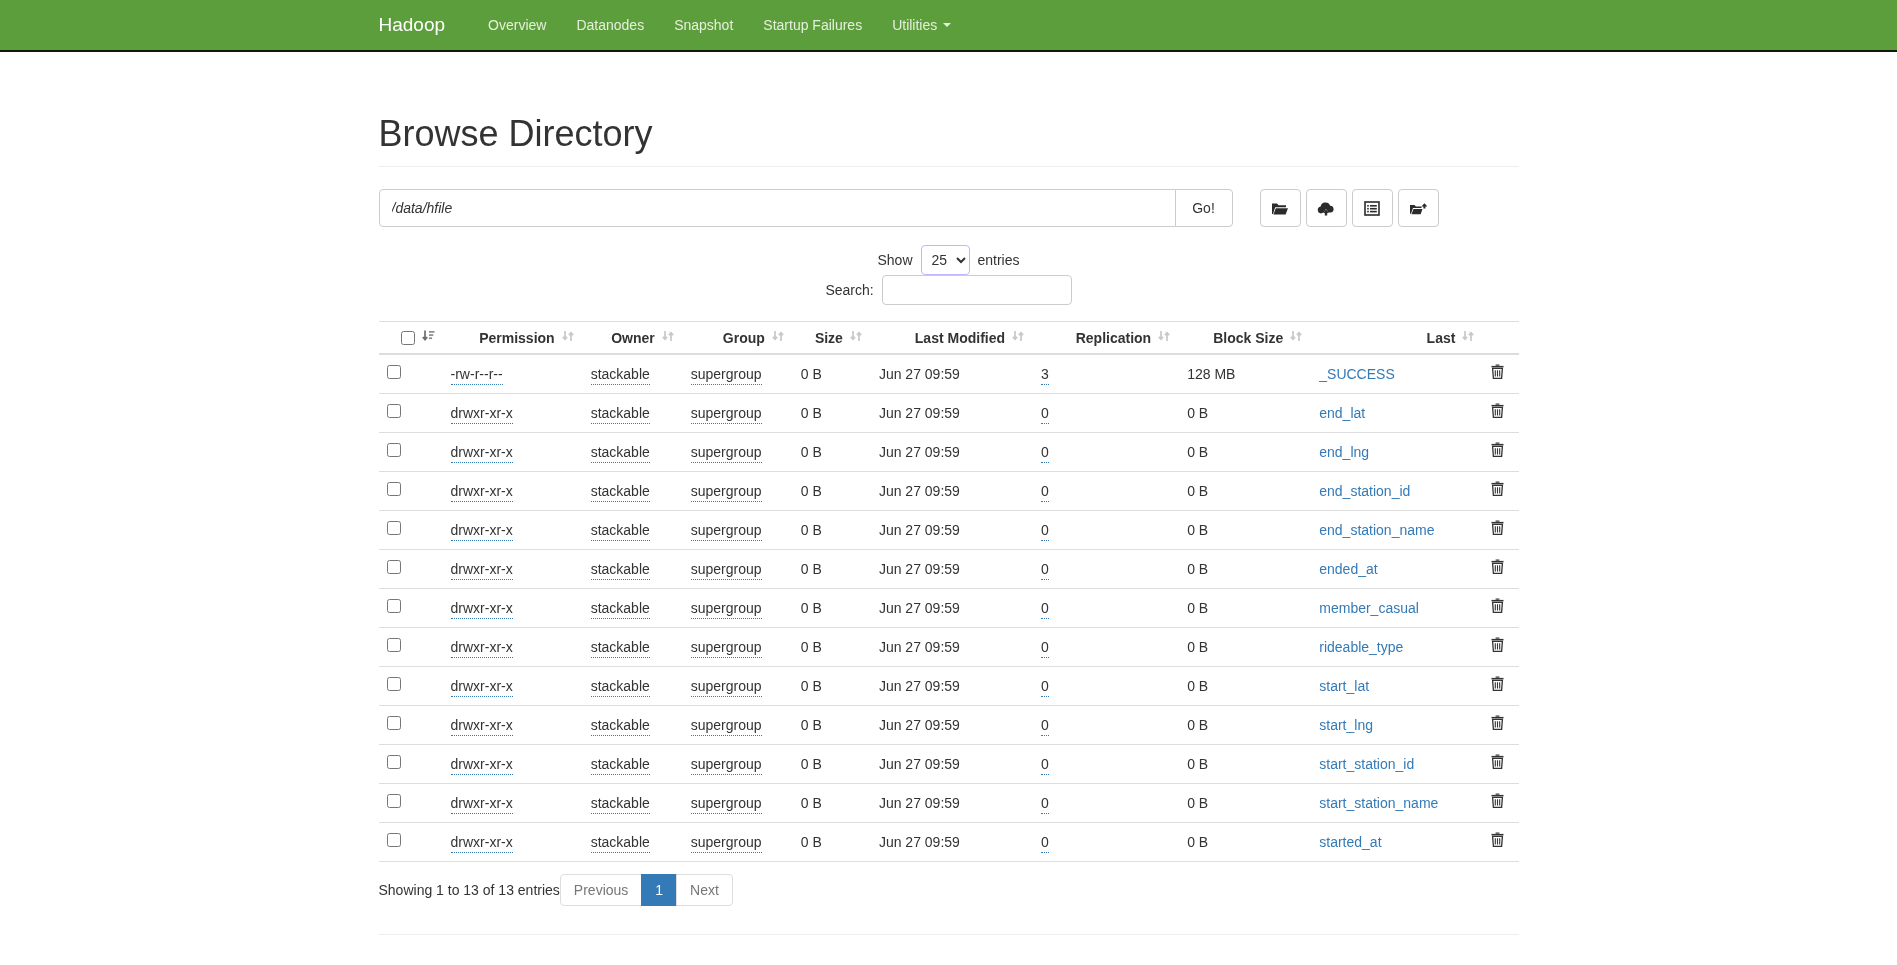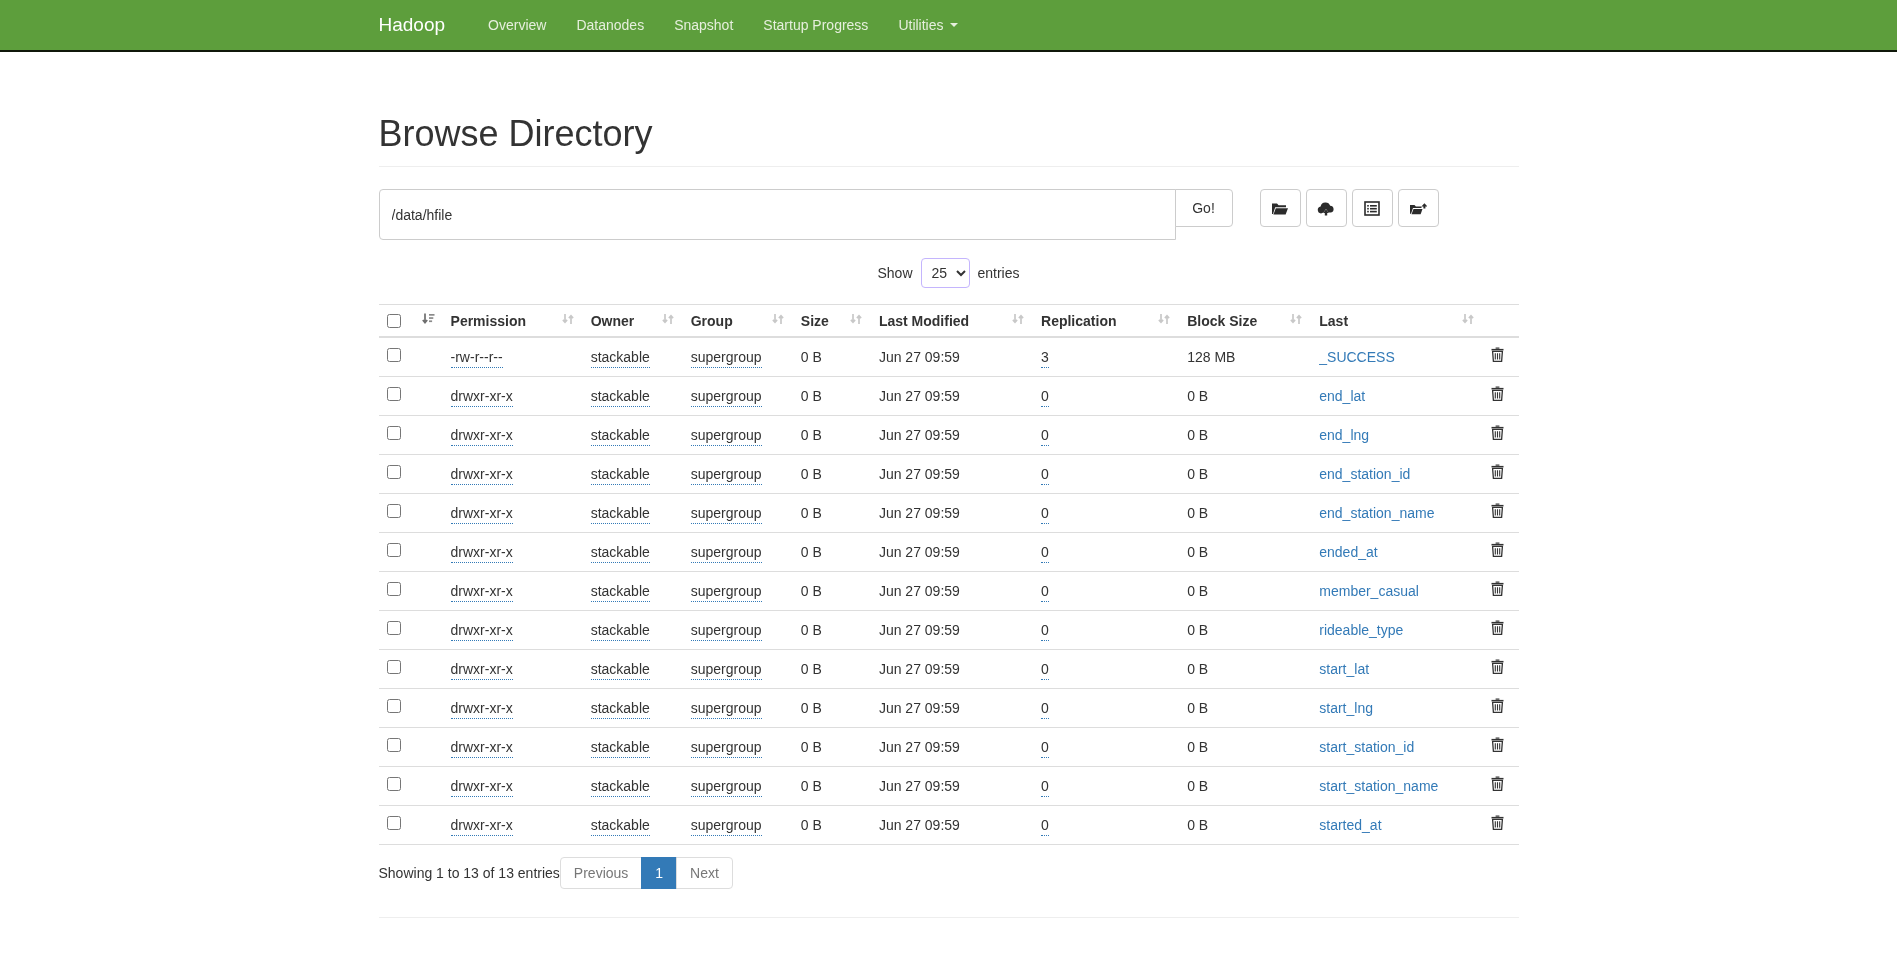--- a/index.html
+++ b/index.html
@@ -46,23 +46,23 @@
   h1.page-title {
     font-size:36px; font-weight:500; color:#333;
     margin:62px 0 0 0; padding:0 0 12px 0; line-height:40px;
     border-bottom:1px solid #eee;
   }
 
   
   .toolbar-row { margin-top:22px; display:flex; align-items:flex-start; }
   .path-group { display:flex; width:854px; }
   .path-input {
-    flex:1; height:51px; padding:6px 12px;
+    flex:1; height:38px; padding:6px 12px;
     border:1px solid #ccc; border-radius:4px 0 0 4px;
-    font-size:14px; color:#333; font-family:inherit; outline:none;
+    font-size:14px; color:#333; font-family:inherit; outline:none;font-style:italic;
   }
   .go-btn {
     width:58px; height:38px; margin-left:-1px;
     background:#fff; border:1px solid #ccc; border-radius:0 4px 4px 0;
     font-size:14px; color:#333; font-family:inherit; cursor:pointer;
   }
   .icon-buttons { display:flex; margin-left:27px; }
   .icon-btn {
     width:41px; height:38px; margin-right:5px;
     background:#fff; border:1px solid #ccc; border-radius:4px;
@@ -95,21 +95,21 @@
     width:100%; margin-top:16px; border-collapse:collapse; table-layout:fixed;
   }
   .col-select{width:64px}.col-permission{width:140px}.col-owner{width:100px}
   .col-group{width:110px}.col-size{width:78px}.col-last-modified{width:162px}
   .col-replication{width:146px}.col-block-size{width:132px}.col-name{width:172px}
   .col-actions{width:35px}
   .dir-table th {
     padding:7px 8px; text-align:left; font-weight:bold; font-size:14px; color:#333;
     border-top:1px solid #ddd; border-bottom:2px solid #ddd; cursor:pointer;
   }
-  .th-wrap { display:flex; align-items:center; justify-content:space-between;gap:12px; }
+  .th-wrap { display:flex; align-items:center; justify-content:flex-end; }
   .dir-table td {
     padding:9px 8px; border-bottom:1px solid #ddd; font-size:14px;
     color:#333; vertical-align:middle; line-height:19px;
     overflow:hidden; white-space:nowrap;
   }
   .editable {
     border-bottom:1px dotted #337ab7; padding-bottom:2px; cursor:pointer;
   }
   .file-link { color:#337ab7; text-decoration:none; cursor:pointer; }
   .trash { cursor:pointer; display:inline-block; }
@@ -145,21 +145,21 @@
         <li>
           <a>Overview</a>
         </li>
         <li>
           <a>Datanodes</a>
         </li>
         <li>
           <a>Snapshot</a>
         </li>
         <li>
-          <a>Startup Progress</a>
+          <a>Startup Failures</a>
         </li>
         <li>
           <a>Utilities<span class="caret"></span></a>
         </li>
       </ul>
   </div>
 </nav>
 
 <div class="container">
   <h1 class="page-title">Browse Directory</h1>
@@ -212,20 +212,24 @@
   </div>
 
   <div class="controls-row">
     <div class="show-entries">
       <span>Show</span>
       <select class="page-size-select">
         <option>25</option>
       </select>
       <span>entries</span>
     </div>
+    <div class="search-box">
+      <label>Search:</label>
+      <input class="search-input" type="text" value="" style="">
+    </div>
   </div>
 
   <table class="dir-table">
     <colgroup id="table-cols">
         <col class="col-select">
         <col class="col-permission">
         <col class="col-owner">
         <col class="col-group">
         <col class="col-size">
         <col class="col-last-modified">

